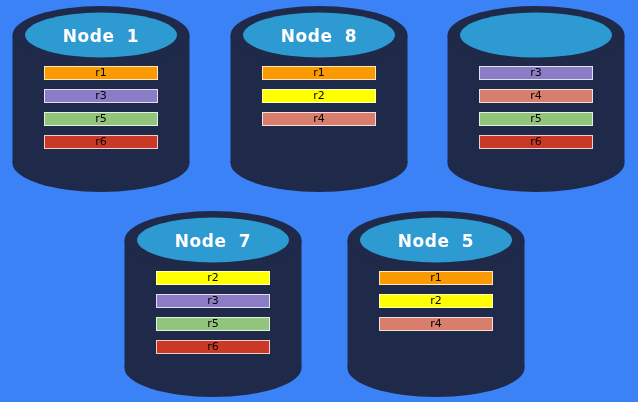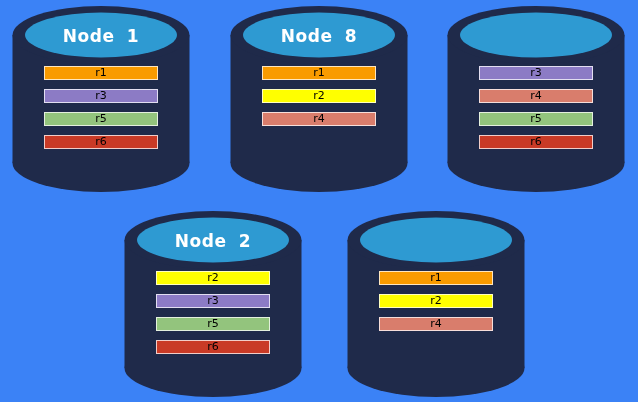--- a/index.html
+++ b/index.html
@@ -125,36 +125,37 @@
     </div>
   </div>
 
   <div class="node" id="node-4">
     <svg class="cyl" viewBox="0 0 178 188" aria-hidden="true">
       <ellipse class="c-body" cx="89" cy="158" rx="88.5" ry="29"></ellipse>
       <rect class="c-body" x="0.5" y="30" width="177" height="128"></rect>
       <ellipse class="c-body" cx="89" cy="30" rx="88.5" ry="29"></ellipse>
       <ellipse class="c-top" cx="89" cy="30" rx="76" ry="22.5"></ellipse>
     </svg>
-    <div class="node-title">Node 2</div>
+    <div class="node-title">Node 7</div>
     <div class="bars">
       <div class="bar" style="background: rgb(255, 255, 0);">r2</div>
       <div class="bar" style="background: rgb(140, 123, 197);">r3</div>
       <div class="bar" style="background: rgb(147, 196, 125);">r5</div>
       <div class="bar" style="background: rgb(201, 58, 38);">r6</div>
     </div>
   </div>
 
   <div class="node" id="node-5">
     <svg class="cyl" viewBox="0 0 178 188" aria-hidden="true">
       <ellipse class="c-body" cx="89" cy="158" rx="88.5" ry="29"></ellipse>
       <rect class="c-body" x="0.5" y="30" width="177" height="128"></rect>
       <ellipse class="c-body" cx="89" cy="30" rx="88.5" ry="29"></ellipse>
       <ellipse class="c-top" cx="89" cy="30" rx="76" ry="22.5"></ellipse>
     </svg>
+    <div class="node-title">Node 5</div>
     <div class="bars">
       <div class="bar" style="background: rgb(249, 155, 0);">r1</div>
       <div class="bar" style="background: rgb(255, 255, 0);">r2</div>
       <div class="bar" style="background: rgb(217, 125, 108);">r4</div>
     </div>
   </div>
 
 </div>
 
 </body></html>

